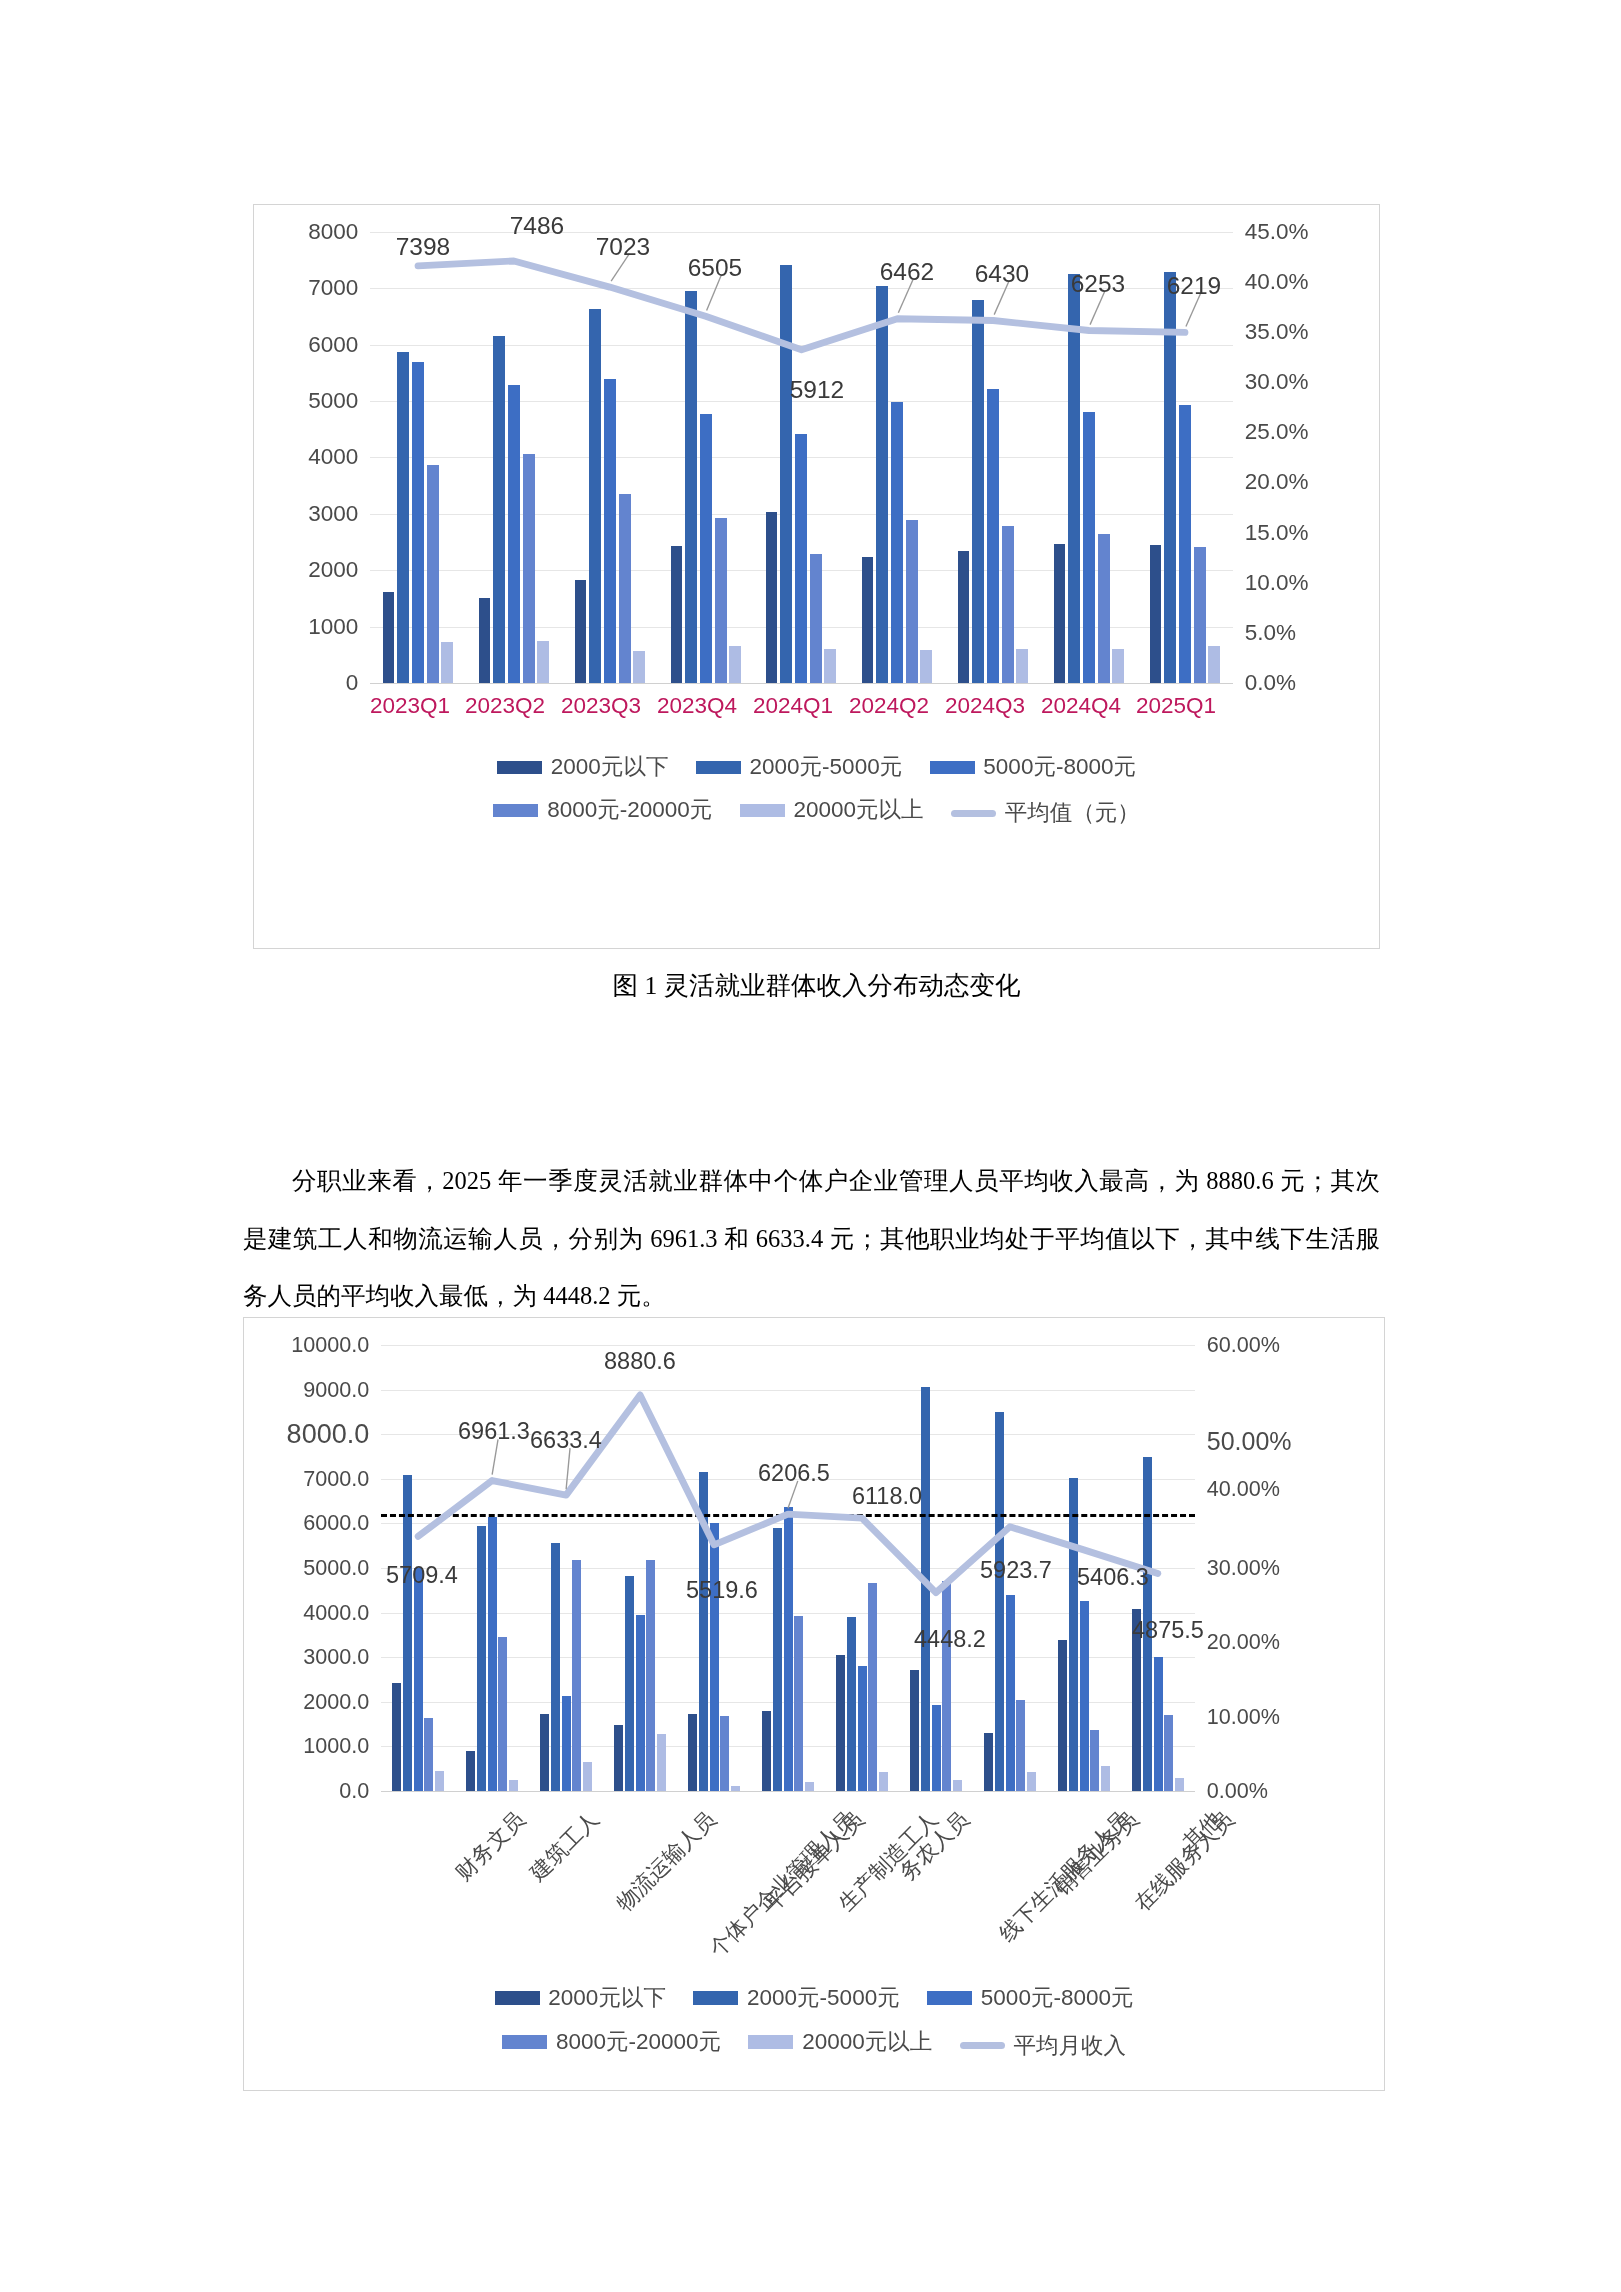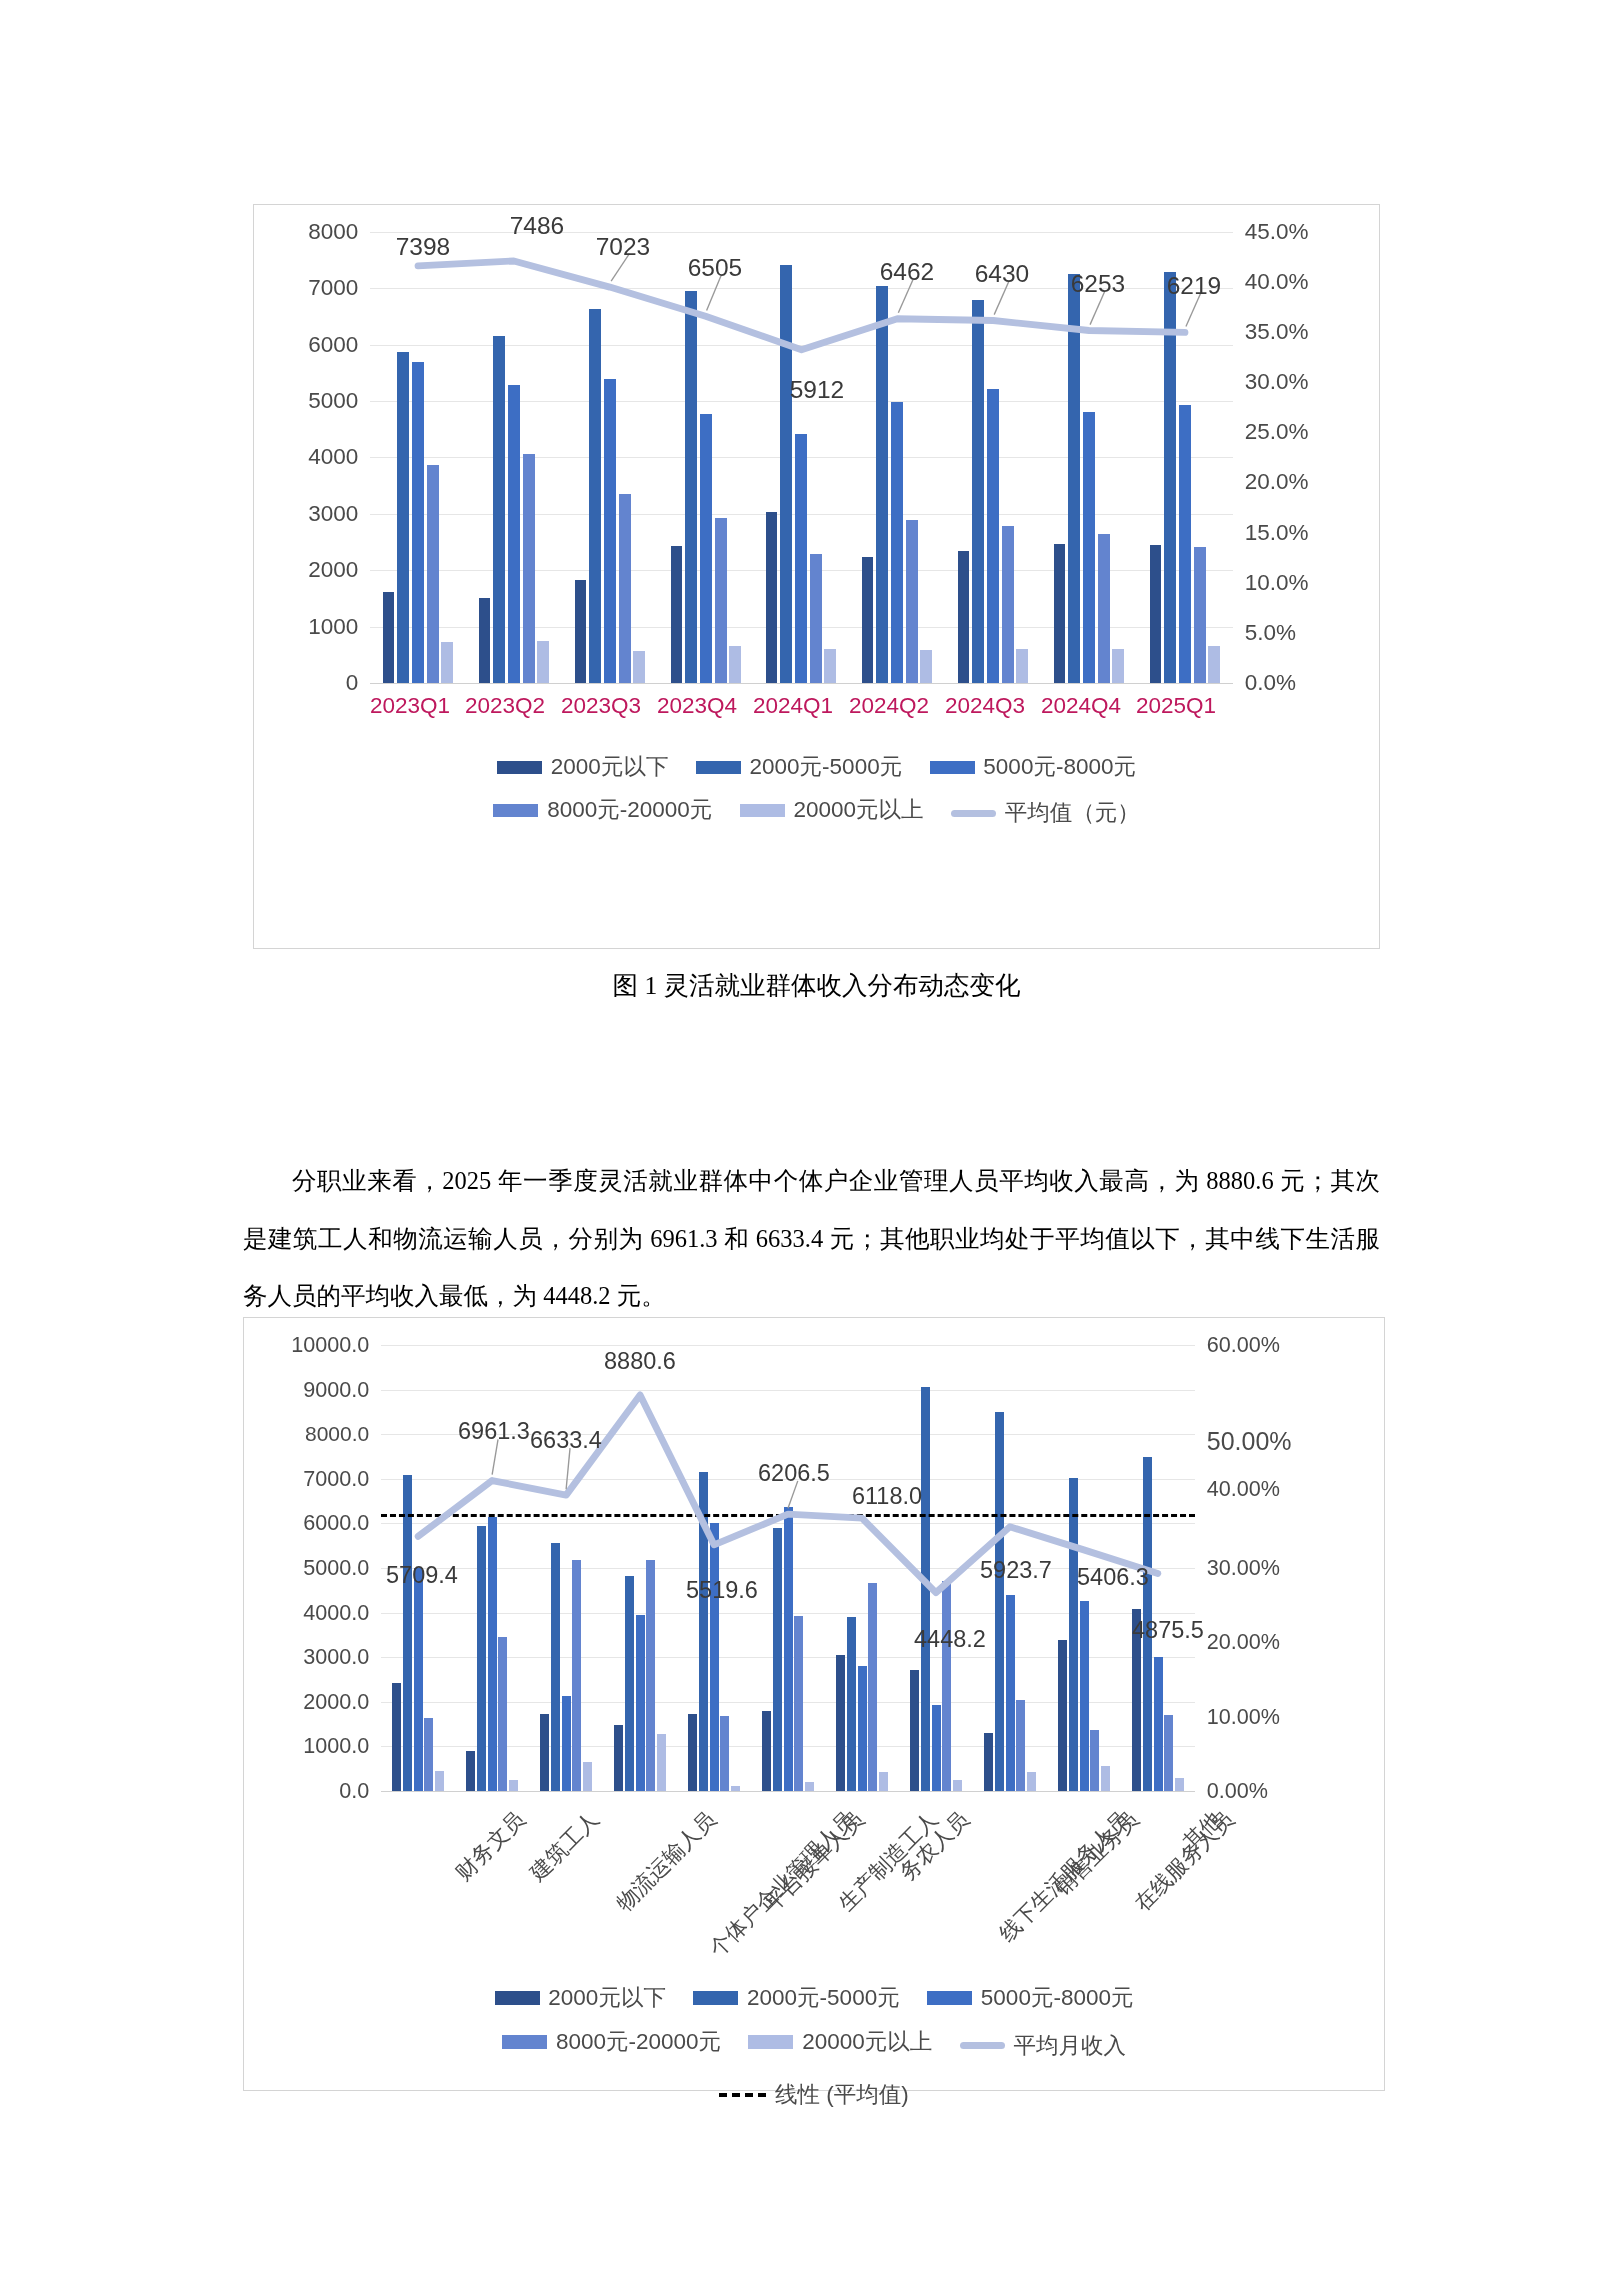--- a/index.html
+++ b/index.html
@@ -284,21 +284,21 @@
         <div class="ytick" style="top:312px;font-size:21.6px;">3000.0</div>
         <div class="gridline" style="top:268px;"></div>
         <div class="ytick" style="top:268px;font-size:21.6px;">4000.0</div>
         <div class="gridline" style="top:223px;"></div>
         <div class="ytick" style="top:223px;font-size:21.6px;">5000.0</div>
         <div class="gridline" style="top:178px;"></div>
         <div class="ytick" style="top:178px;font-size:21.6px;">6000.0</div>
         <div class="gridline" style="top:134px;"></div>
         <div class="ytick" style="top:134px;font-size:21.6px;">7000.0</div>
         <div class="gridline" style="top:89px;"></div>
-        <div class="ytick" style="top:89px;font-size:21px;">8000.0</div>
+        <div class="ytick" style="top:89px;font-size:27px;">8000.0</div>
         <div class="gridline" style="top:45px;"></div>
         <div class="ytick" style="top:45px;font-size:21.6px;">9000.0</div>
         <div class="gridline" style="top:0px;"></div>
         <div class="ytick" style="top:0px;font-size:21.6px;">10000.0</div>
         <div class="ytick2" style="top:446px;font-size:21.6px;">0.00%</div>
         <div class="ytick2" style="top:372px;font-size:21.6px;">10.00%</div>
         <div class="ytick2" style="top:297px;font-size:21.6px;">20.00%</div>
         <div class="ytick2" style="top:223px;font-size:21.6px;">30.00%</div>
         <div class="ytick2" style="top:144px;font-size:21.6px;">40.00%</div>
         <div class="ytick2" style="top:74px;font-size:25px;margin-top:22px;">50.00%</div>
@@ -424,21 +424,17 @@
         <div style="white-space:nowrap;"><span class="legend-item">
             <span class="swatch" style="background:#6384cf;"></span>
             <span>8000元-20000元</span>
           </span><span class="legend-item">
             <span class="swatch" style="background:#aebce4;"></span>
             <span>20000元以上</span>
           </span><span class="legend-item">
             <span class="swatch-line" style="background:#b4c0e0;"></span>
             <span>平均月收入</span>
           </span></div>
-        <div style="white-space:nowrap;"><span class="legend-item">
-            <span class="swatch-dash" style="border-top-color:#000000;"></span>
-            <span>线性 (平均值)</span>
-          </span></div>
       </div>
     </div>
 
 </div>
 
 
 </body></html>

